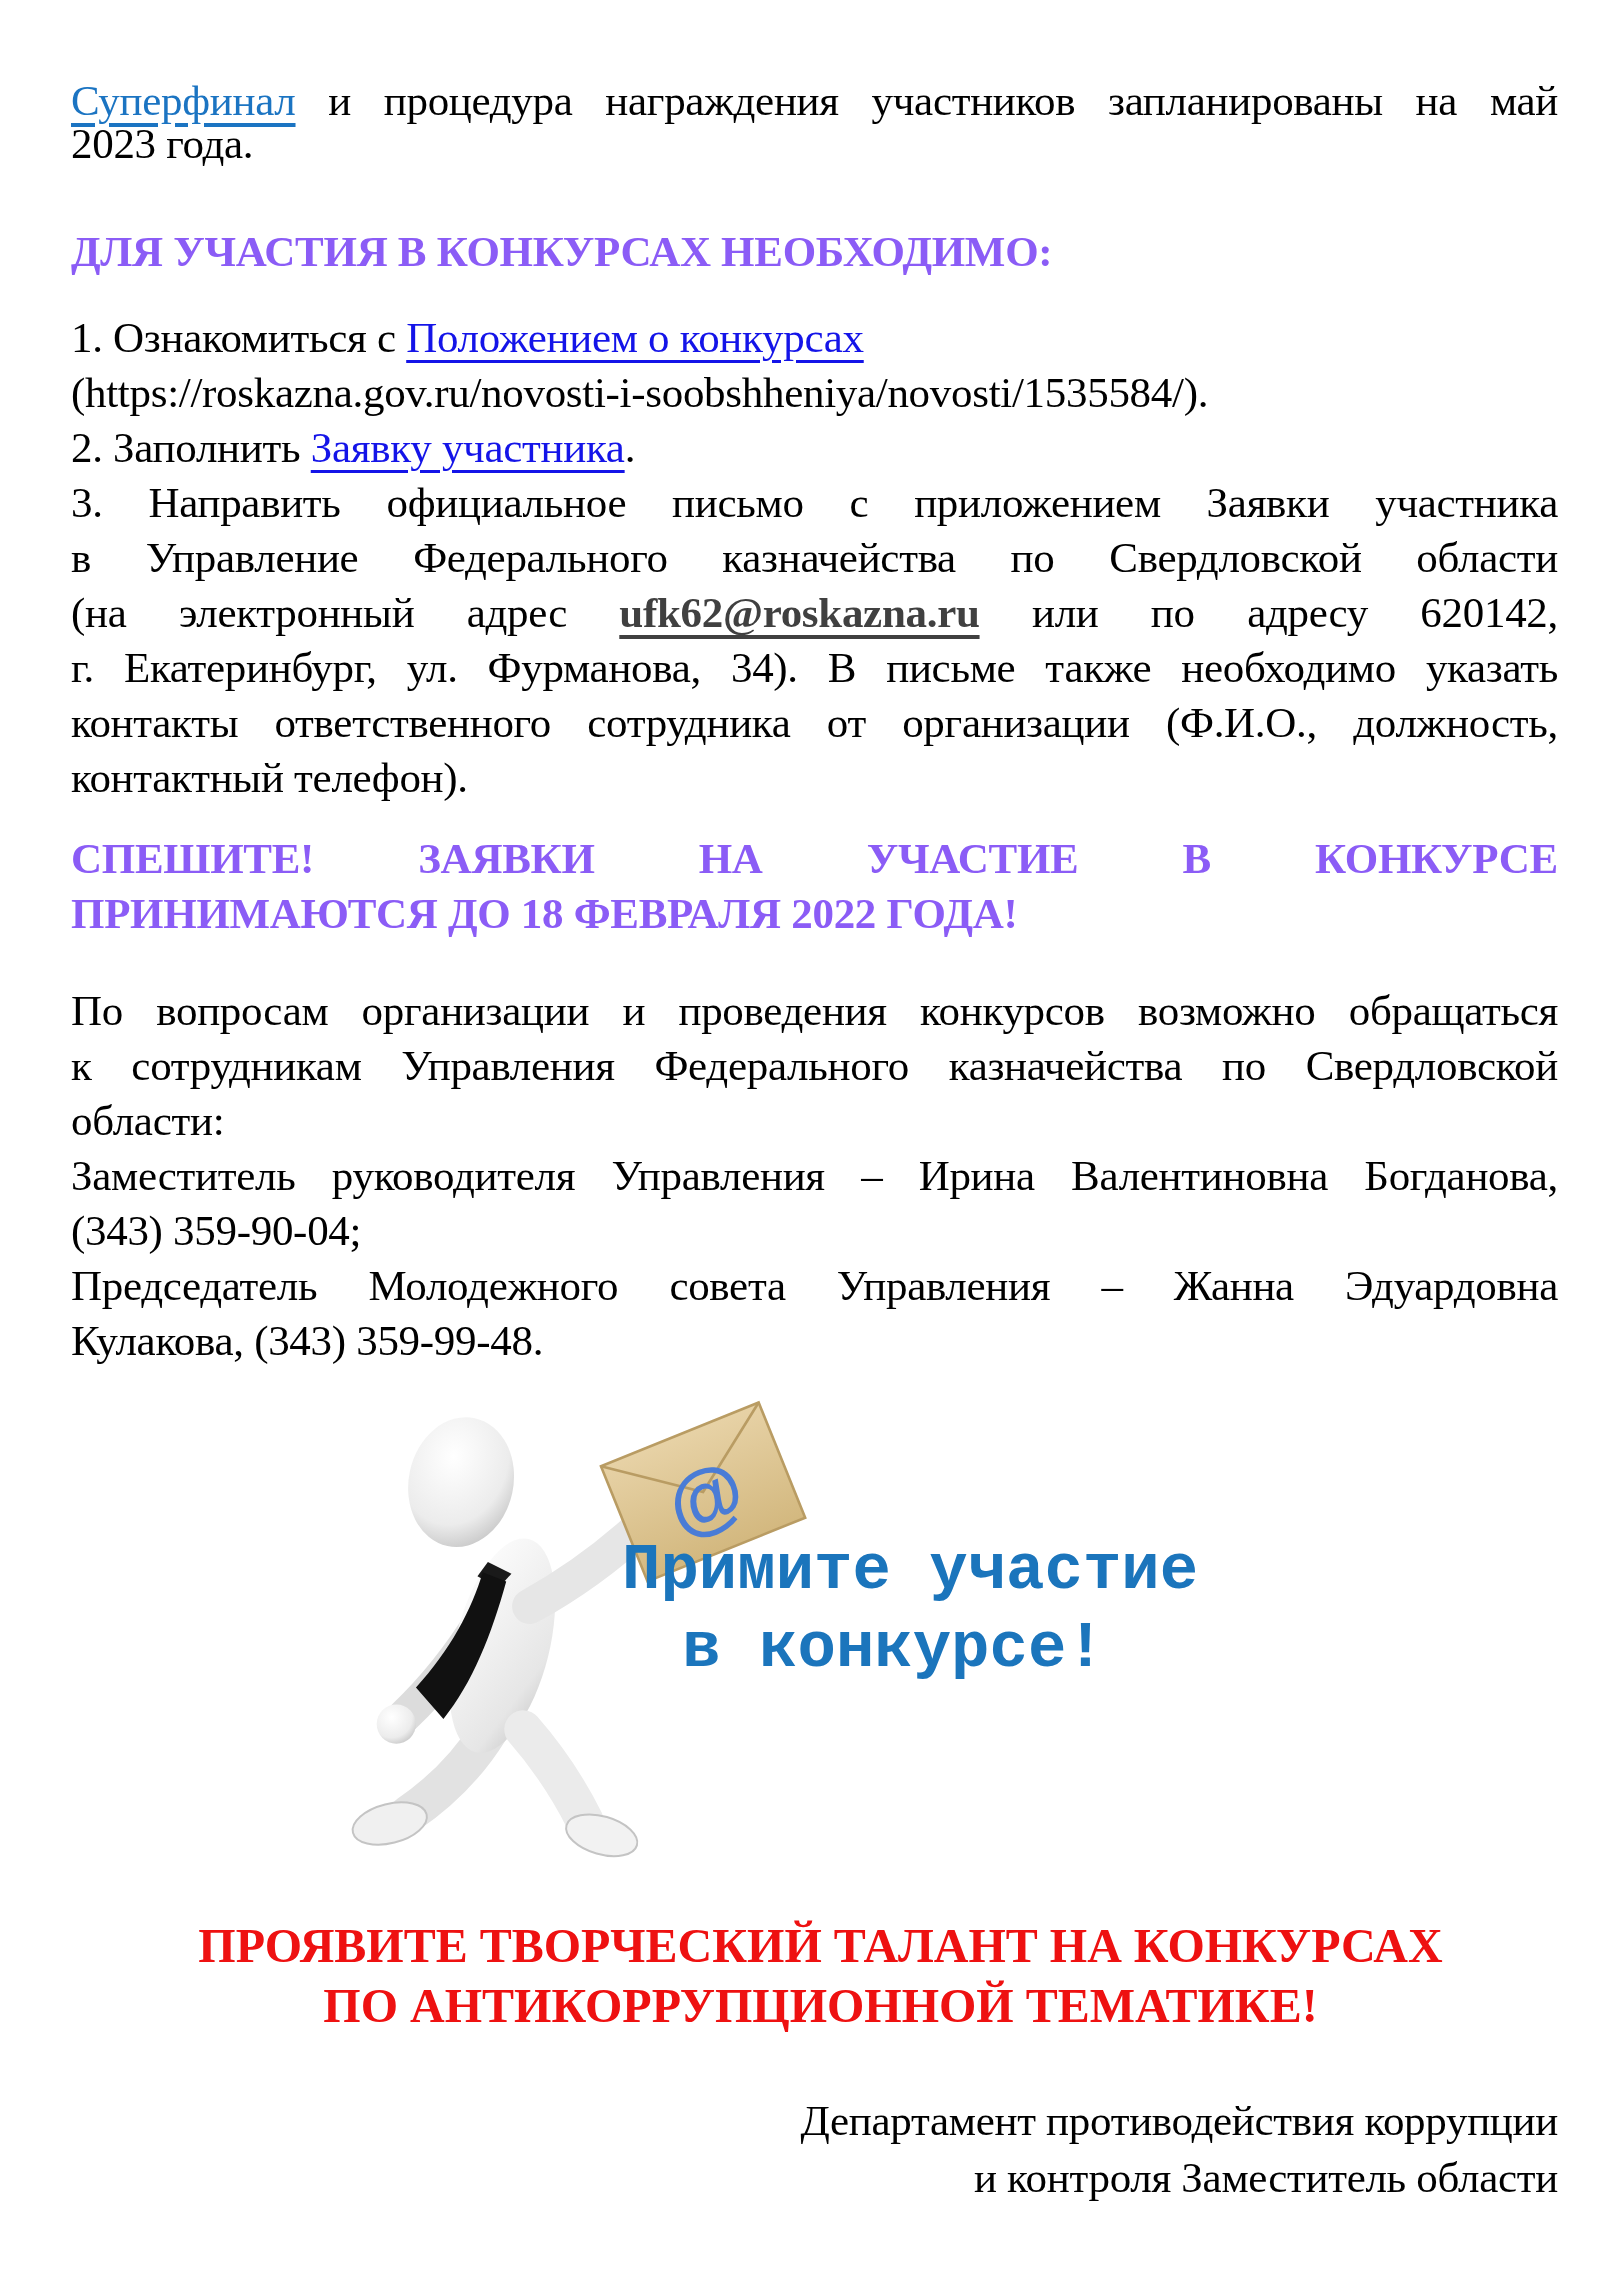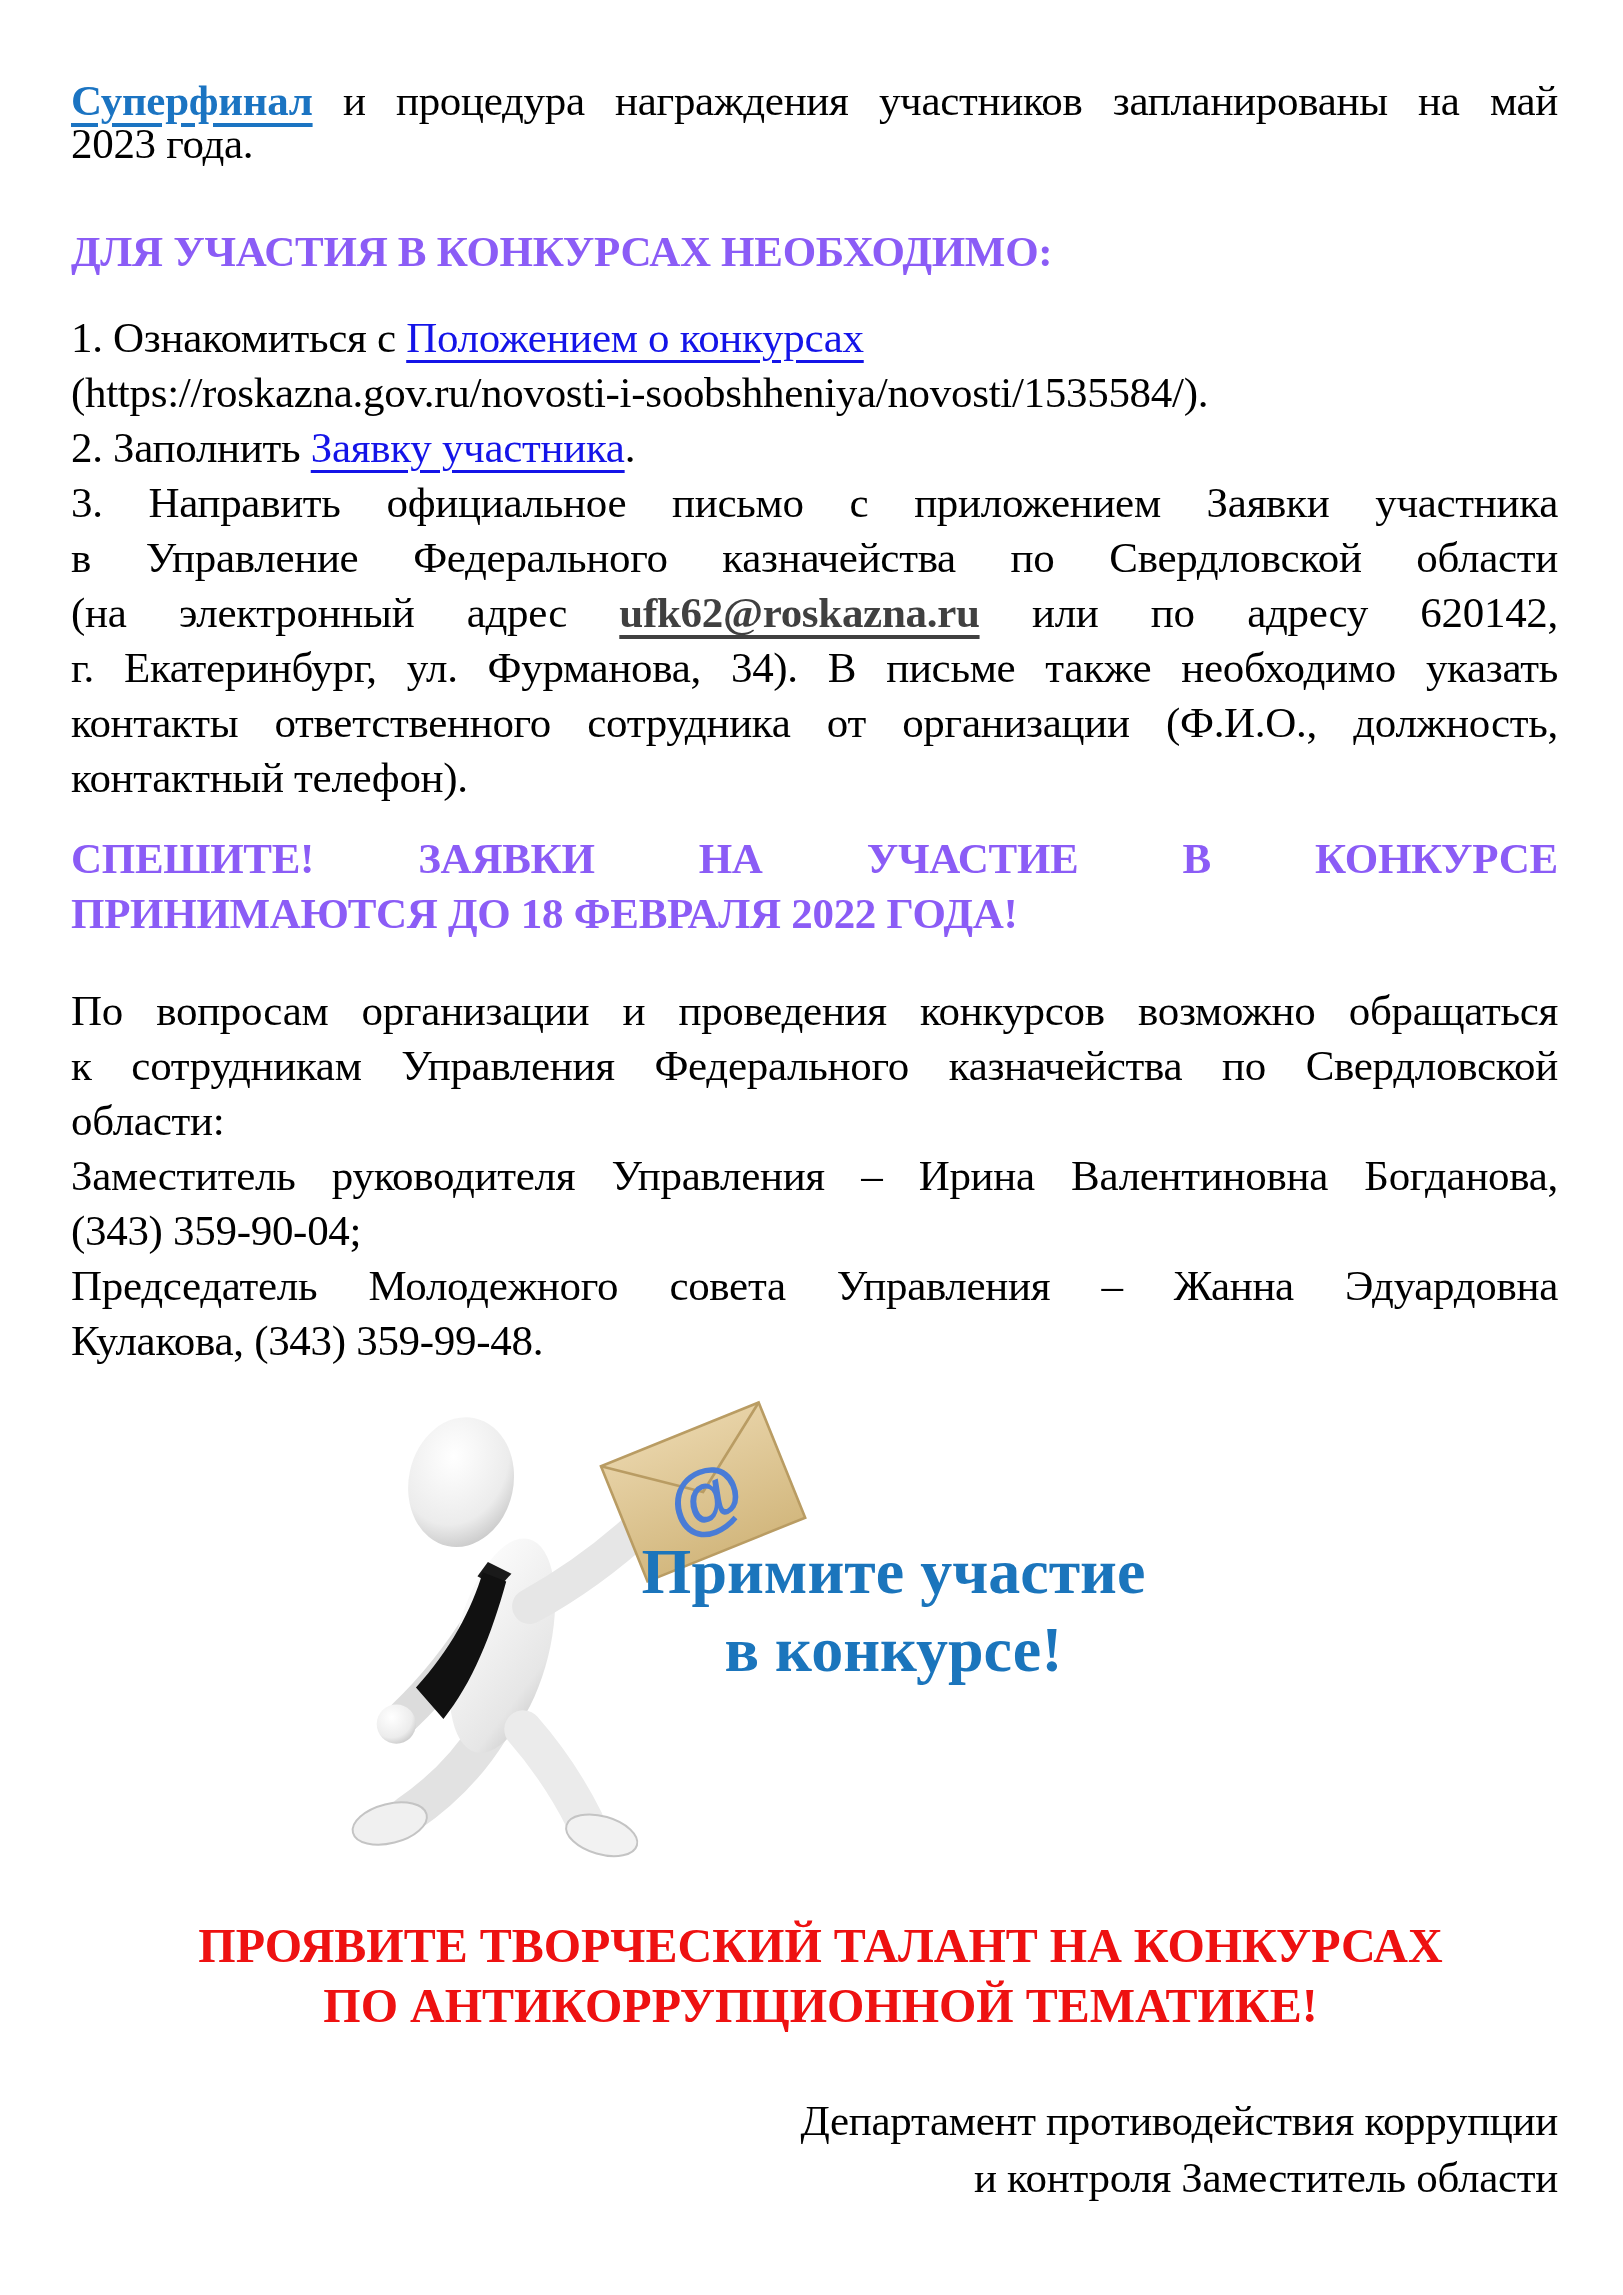--- a/index.html
+++ b/index.html
@@ -13,42 +13,42 @@
   .tline {
     position:absolute; left:71px; width:1487px;
     font-size:43px; line-height:55px;
     white-space:nowrap;
     letter-spacing:-0.3px;
   }
   .jline { text-align:justify; text-align-last:justify; text-justify:inter-word; }
   .red  { color:#8b5cf6; font-weight:bold; }
   .right  { text-align:right; text-align-last:right; }
   .link-light {
-    color:#1b74c2; font-weight:bold;
+    color:#1b74c2; font-weight:normal;
     text-decoration:underline; text-decoration-thickness:3.9px; text-underline-offset:7.9px;
     cursor:pointer;
   }
   .link-blue {
     color:#1414e8;
     text-decoration:underline; text-decoration-thickness:2.6px; text-underline-offset:7.9px;
     cursor:pointer;
   }
   .link-email {
     color:#404040; font-weight:bold;
     text-decoration:underline; text-decoration-thickness:3.9px; text-underline-offset:7.9px;
     cursor:pointer;
   }
   .closing-line {
     position:absolute; left:77px; width:1487px;
     font-size:48px; line-height:60px; font-weight:bold; color:#ee1111;
     text-align:center; white-space:nowrap;
   }
   .caption-line {
     position:absolute; left:622px; width:543px;
-    font-family:Liberation Serif, serif;
+    font-family:Liberation Mono, monospace;
     font-weight:bold; color:#1b75bc;
     font-size:64px; line-height:77px;
     text-align:center; white-space:nowrap;
   }
   .figure-wrap { position:absolute; left:327px; top:1384px; width:484px; height:484px; }
 </style>
 </head>
 <body>
 
 <div class="tline jline" style="top:73px">

